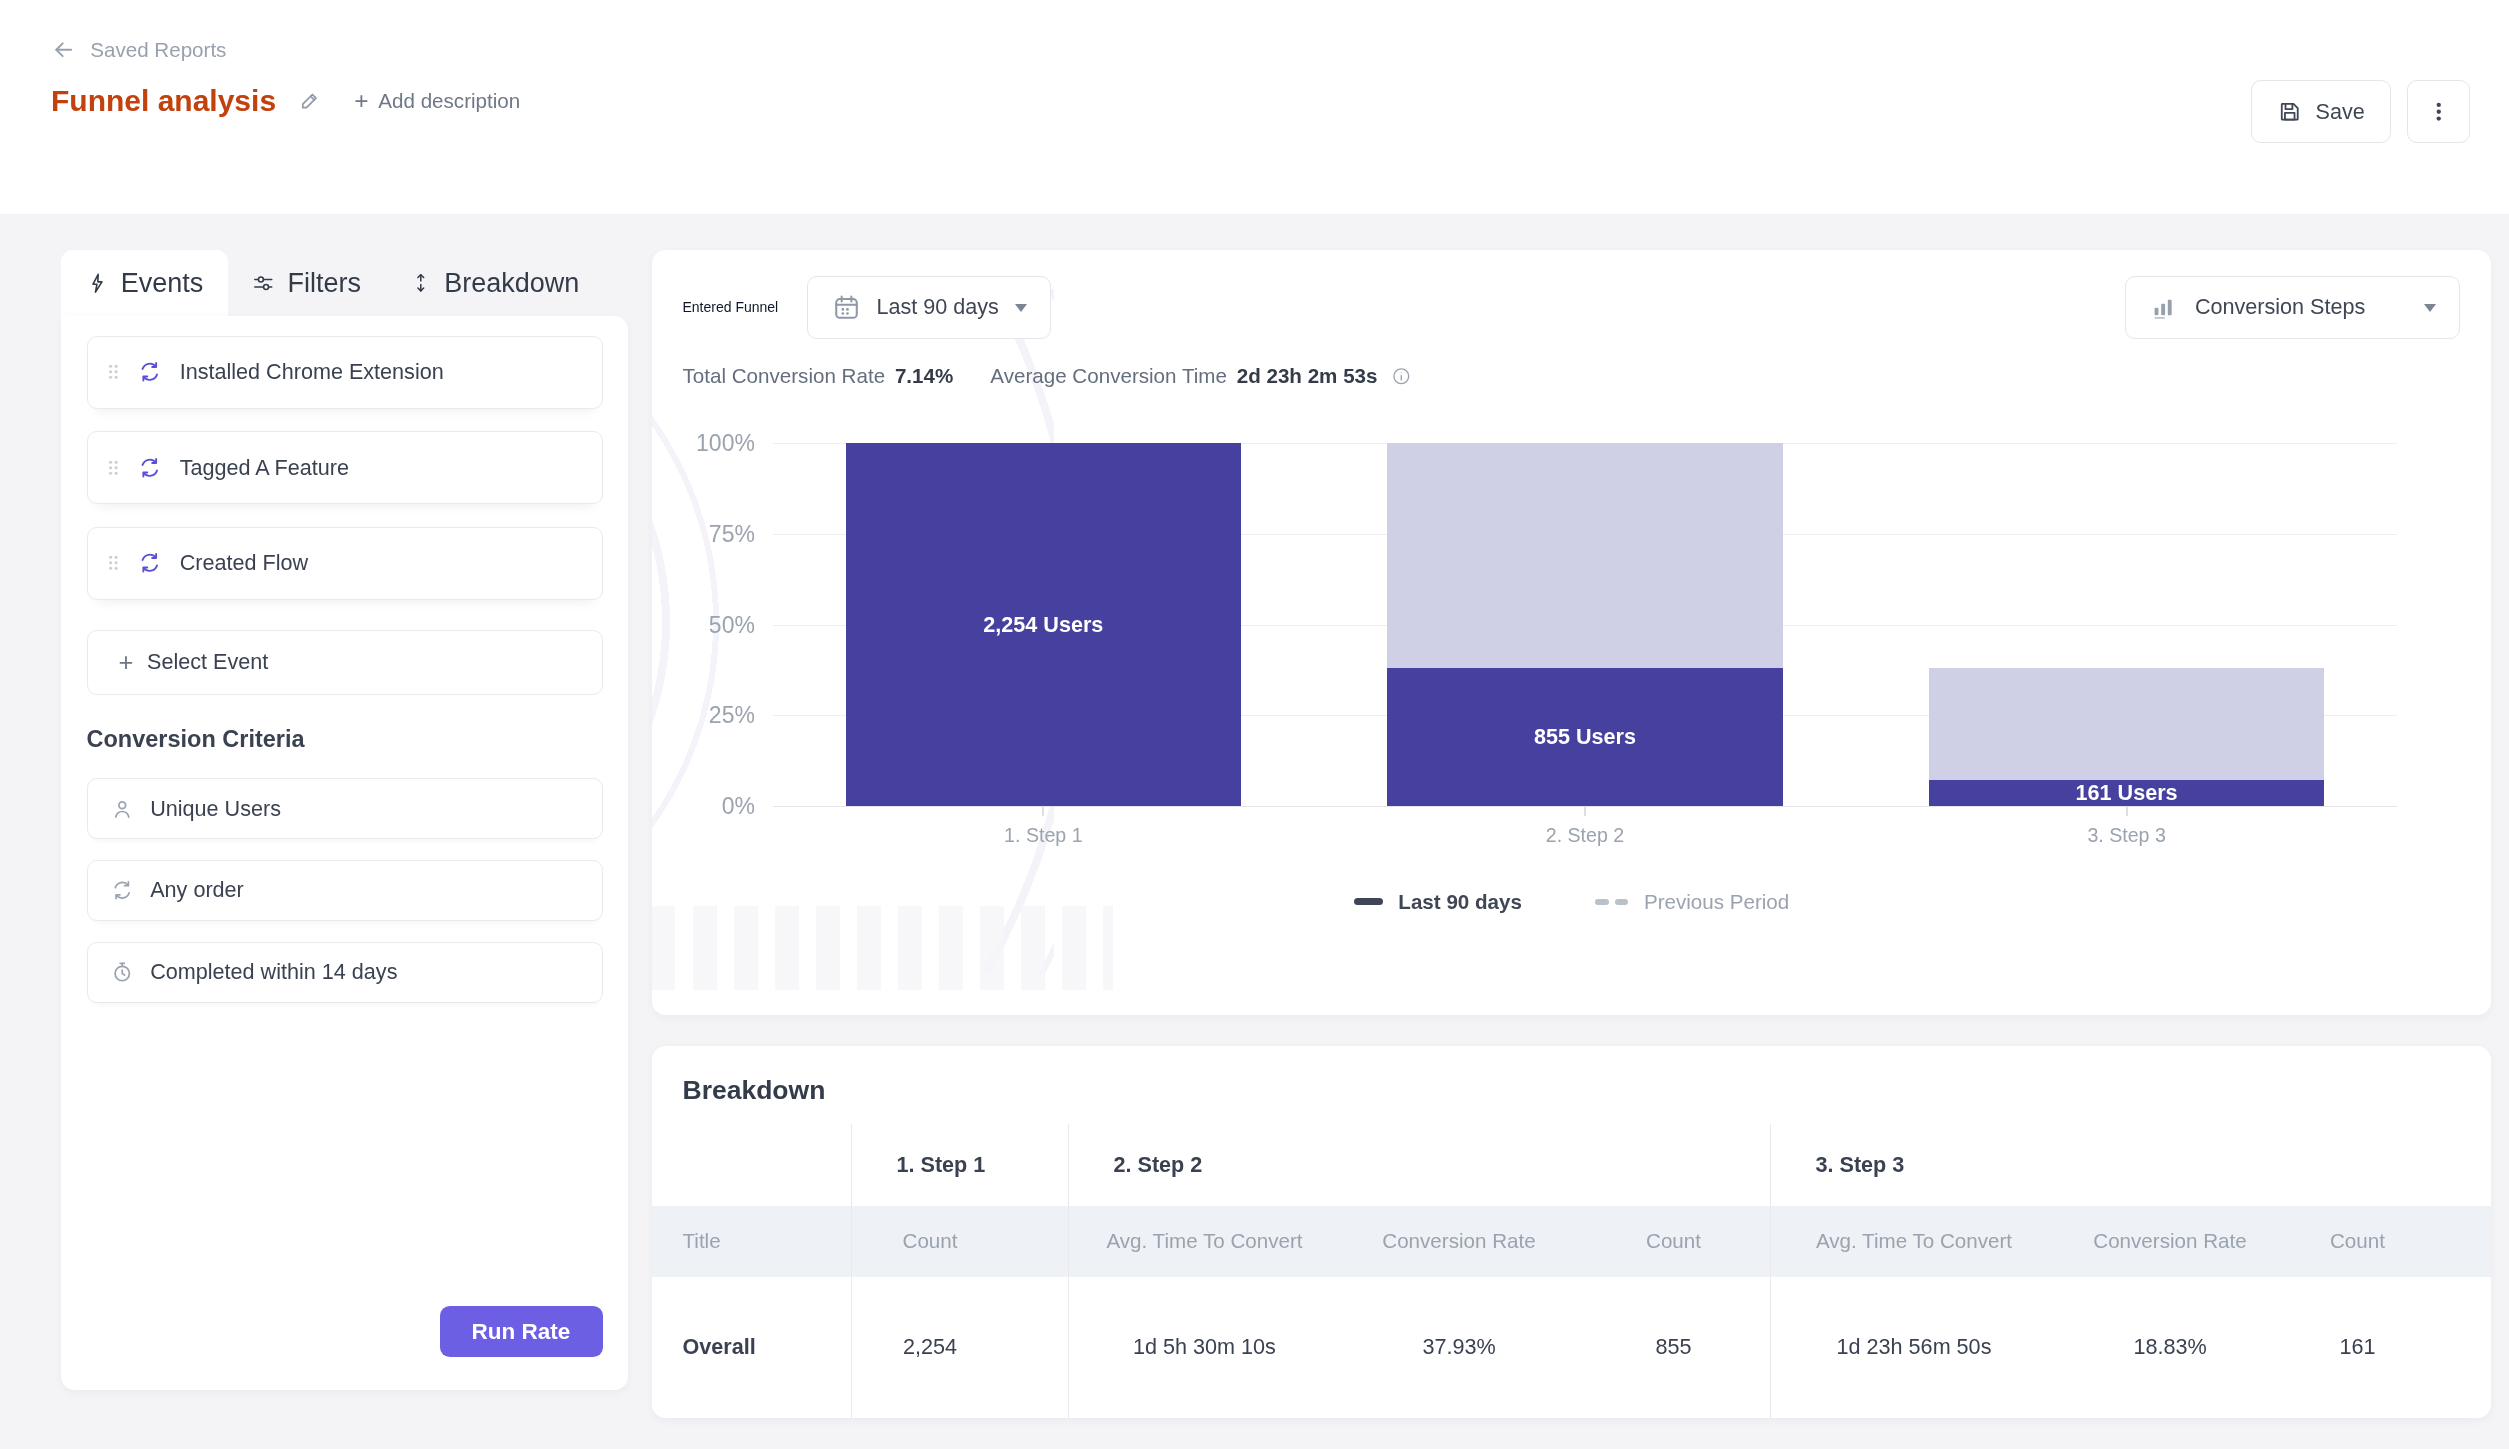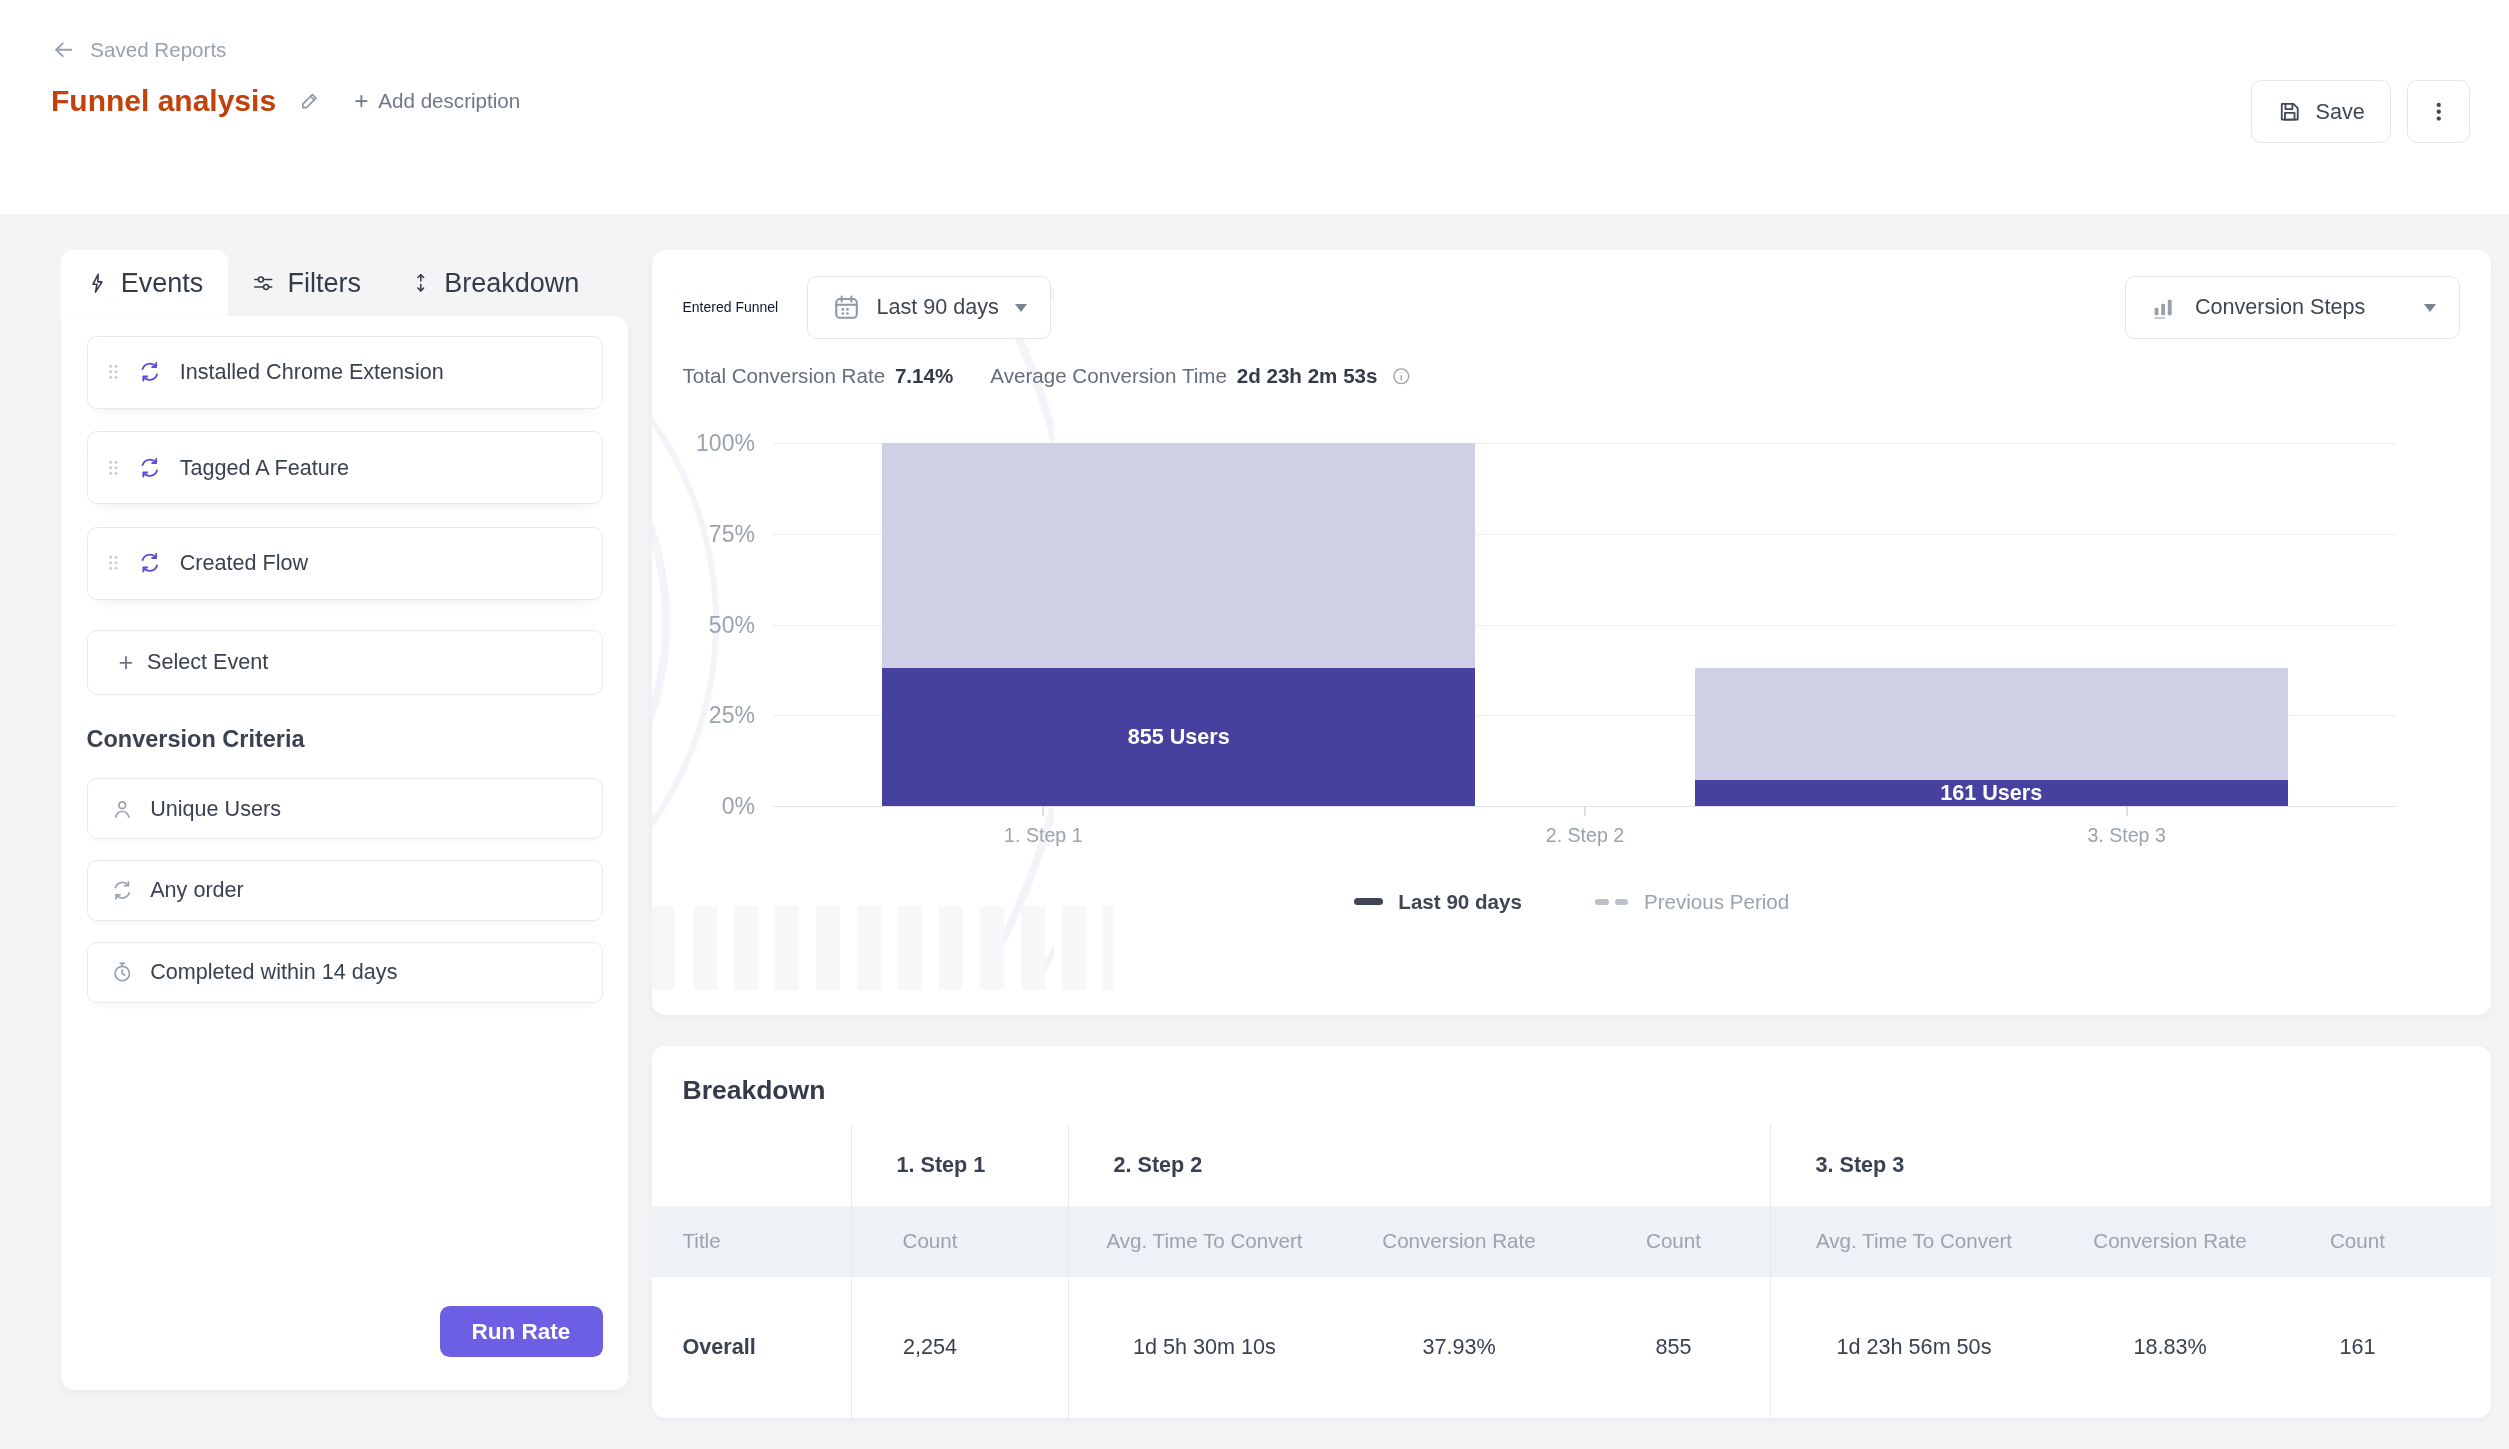--- a/index.html
+++ b/index.html
@@ -381,20 +381,28 @@
             <div class="plot">
               <div class="gridline" style="top:0"></div>
               <div class="gridline" style="top:25%"></div>
               <div class="gridline" style="top:50%"></div>
               <div class="gridline" style="top:75%"></div>
               <div class="gridline axis" style="top:100%"></div>
               <div class="cols">
                 <div class="bcol">
                   <div class="barwrap">
                     <div class="bar-light" style="height: 100%; background: rgb(207, 207, 230);"></div>
+                    <div class="bar-dark" style="height: 100%; background: rgb(70, 64, 159);">
+                        <span>2,254 Users</span>
+                      </div>
+                  </div>
+                </div>
+                <div class="bcol">
+                  <div class="barwrap">
+                    <div class="bar-light" style="height: 100%; background: rgb(207, 207, 230);"></div>
                     <div class="bar-dark" style="height: 37.93%; background: rgb(70, 64, 159);">
                         <span>855 Users</span>
                       </div>
                   </div>
                 </div>
                 <div class="bcol">
                   <div class="barwrap">
                     <div class="bar-light" style="height: 37.93%; background: rgb(207, 207, 230);"></div>
                     <div class="bar-dark" style="height: 7.14%; background: rgb(70, 64, 159);">
                         <span>161 Users</span>

